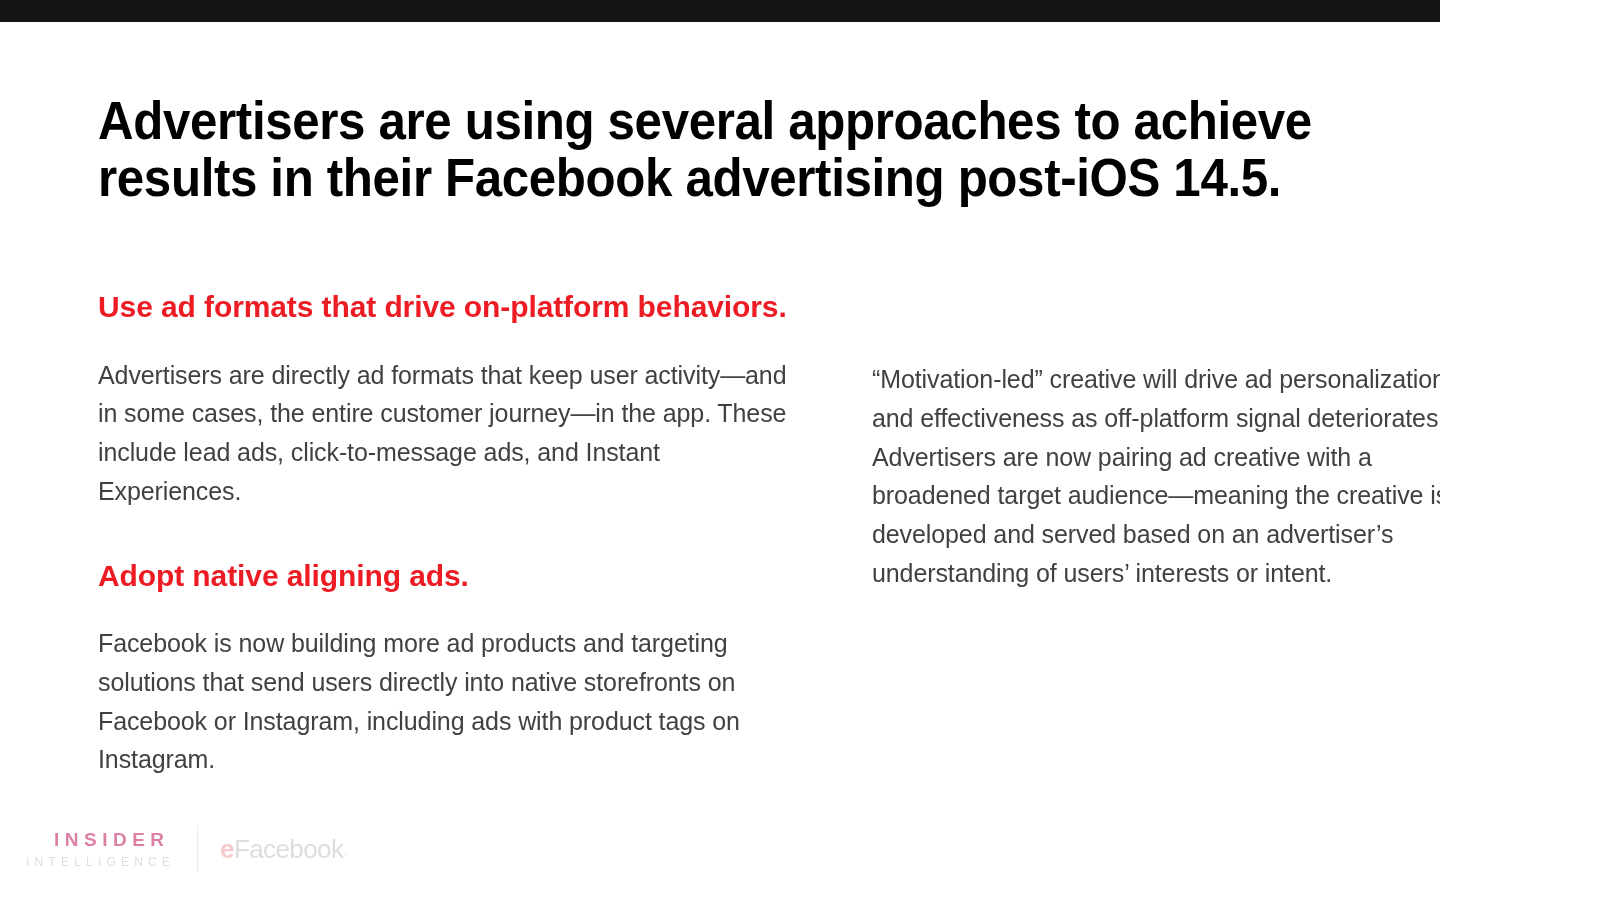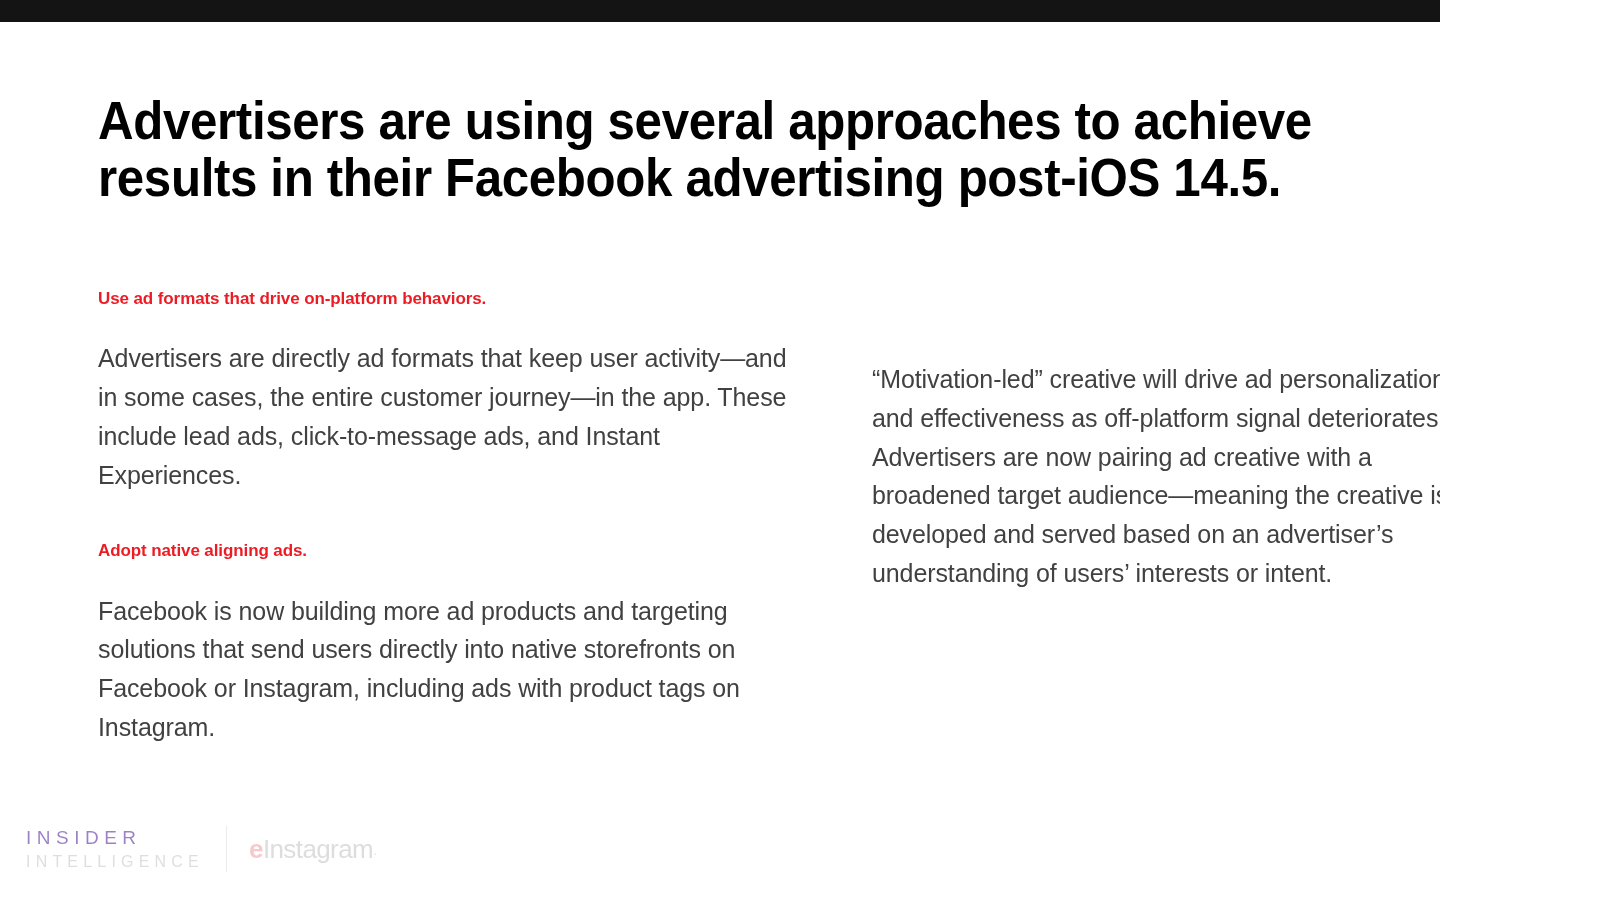--- a/index.html
+++ b/index.html
@@ -67,21 +67,21 @@
   }
   #col-left  { left: 98px;  top: 288px; width: 700px; }
   #col-right { left: 872px; top: 360px; width: 600px; }
 
   .section { margin: 0 0 0 0; }
 
   .section-heading {
     margin: 0 0 6px 0;
     color: #ed1c24;
     font-family: "Liberation Sans Narrow", "Liberation Sans", sans-serif;
-    font-size: 17px;
+    font-size: 30px;
     font-weight: bold;
     line-height: 1.25;
     letter-spacing: -0.1px;
   }
 
   .section-body {
     margin: 0;
     color: #414141;
     font-family: "Liberation Sans Narrow", "Liberation Sans", sans-serif;
     font-size: 25px;
@@ -104,31 +104,32 @@
     gap: 22px;
     opacity: 0.55;
   }
   #insider-logo {
     display: flex;
     flex-direction: column;
     align-items: flex-start;
     line-height: 1;
   }
   #insider-word {
-    color: #4c1d95;
+    color: #be185d;
     font-family: "Liberation Sans", sans-serif;
     font-size: 19px;
-    font-weight: normal;
+    font-weight: bold;
     letter-spacing: 5.5px;
+    margin-left: 28px;
   }
   #intelligence-word {
     margin-top: 7px;
     color: #c4c4c4;
     font-family: "Liberation Sans", sans-serif;
-    font-size: 16px;
+    font-size: 12px;
     font-weight: normal;
     letter-spacing: 5.2px;
   }
   #logo-divider {
     width: 1px;
     height: 46px;
     background: #dcdcdc;
   }
   #emarketer-logo {
     font-family: "Liberation Sans", sans-serif;
@@ -174,17 +175,17 @@
 
   </div>
 
   <div id="footer">
     <div id="insider-logo">
       <span id="insider-word">INSIDER</span>
       <span id="intelligence-word">INTELLIGENCE</span>
     </div>
     <div id="logo-divider"></div>
     <div id="emarketer-logo">
-      <span id="emarketer-e">e</span><span id="emarketer-name">Instagram</span><span id="emarketer-dot">·</span>
+      <span id="emarketer-e">e</span><span id="emarketer-name">Facebook</span><span id="emarketer-dot">·</span>
     </div>
   </div>
 
 </div>
 
 </body></html>

